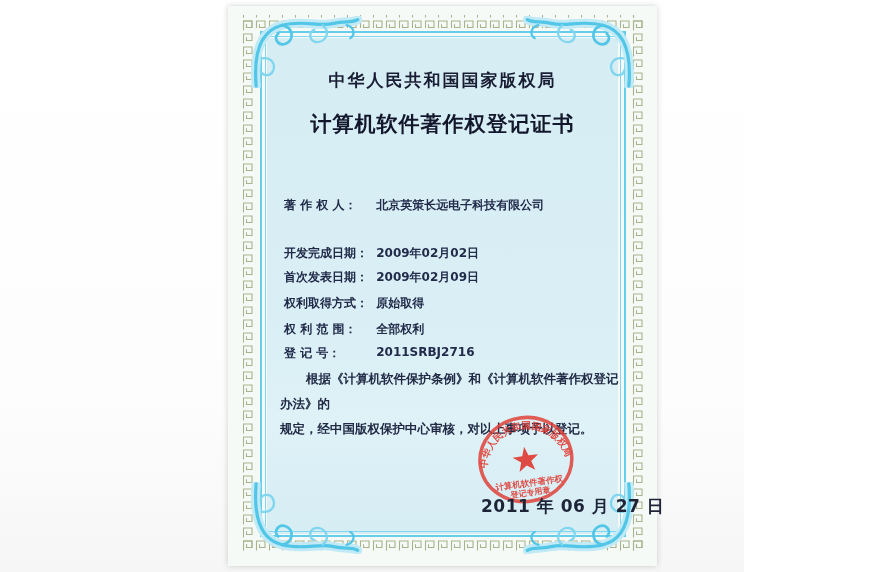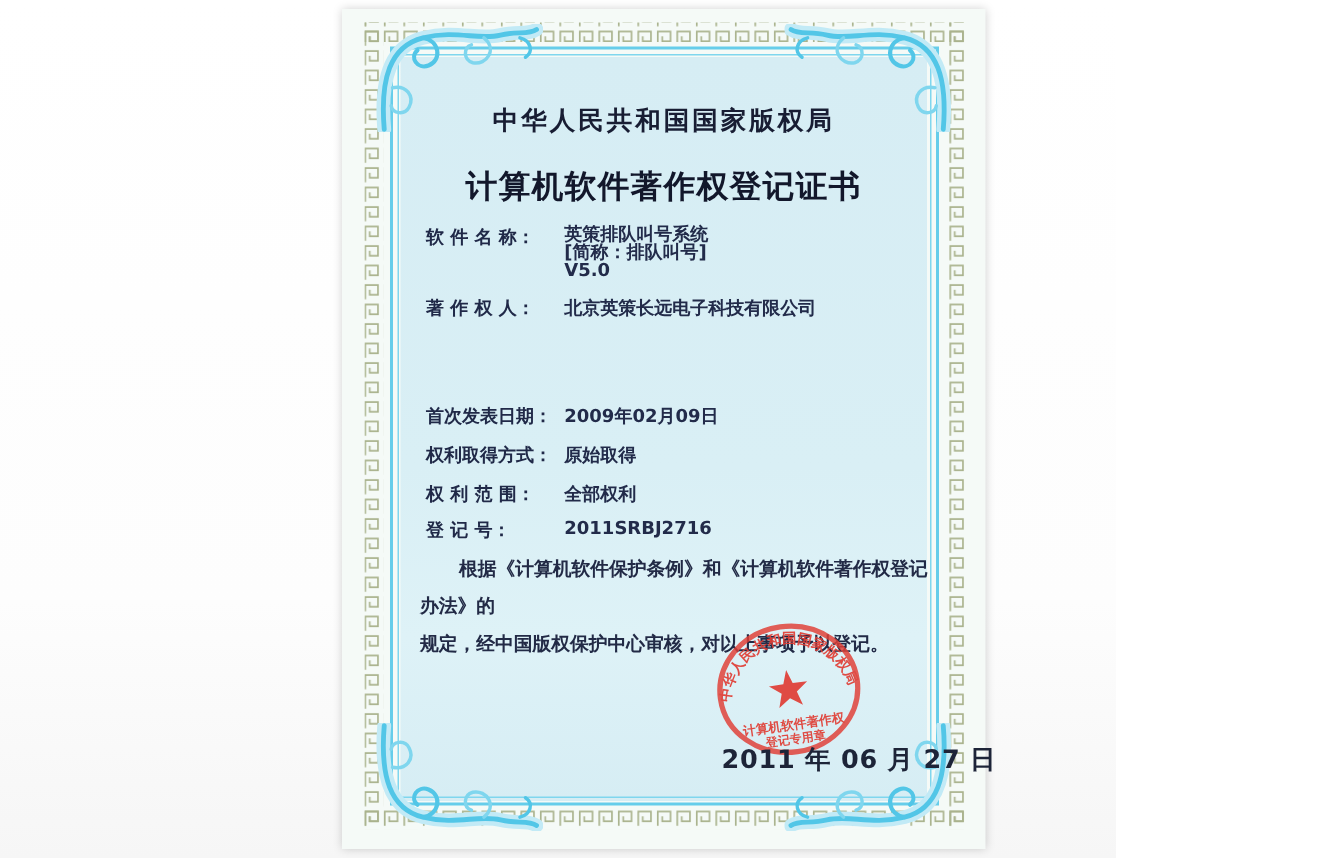--- a/index.html
+++ b/index.html
@@ -126,34 +126,30 @@
         <path d="M104,10 c8,2 10,10 4,14" stroke="#52c6e7" stroke-width="2.5"></path>
       </g>
     </svg>
 
     <div class="content">
 
       <div class="authority">中华人民共和国国家版权局</div>
       <div class="cert-title">计算机软件著作权登记证书</div>
 
 
-      <div class="field-row row-1">
-        <span class="field-label">软 件 名 称：</span>
-        <span class="field-value value-lines">
-          <div>英策排队叫号系统</div>
-          <div>[简称：排队叫号]</div>
-          <div>V5.0</div>
-        </span>
-      </div>
 
       <div class="field-row row-2">
         <span class="field-label">著 作 权 人：</span>
         <span class="field-value">北京英策长远电子科技有限公司</span>
       </div>
 
+      <div class="field-row row-3">
+        <span class="field-label">开发完成日期：</span>
+        <span class="field-value">2009年02月02日</span>
+      </div>
 
       <div class="field-row row-4">
         <span class="field-label">首次发表日期：</span>
         <span class="field-value">2009年02月09日</span>
       </div>
 
       <div class="field-row row-5">
         <span class="field-label">权利取得方式：</span>
         <span class="field-value">原始取得</span>
       </div>

